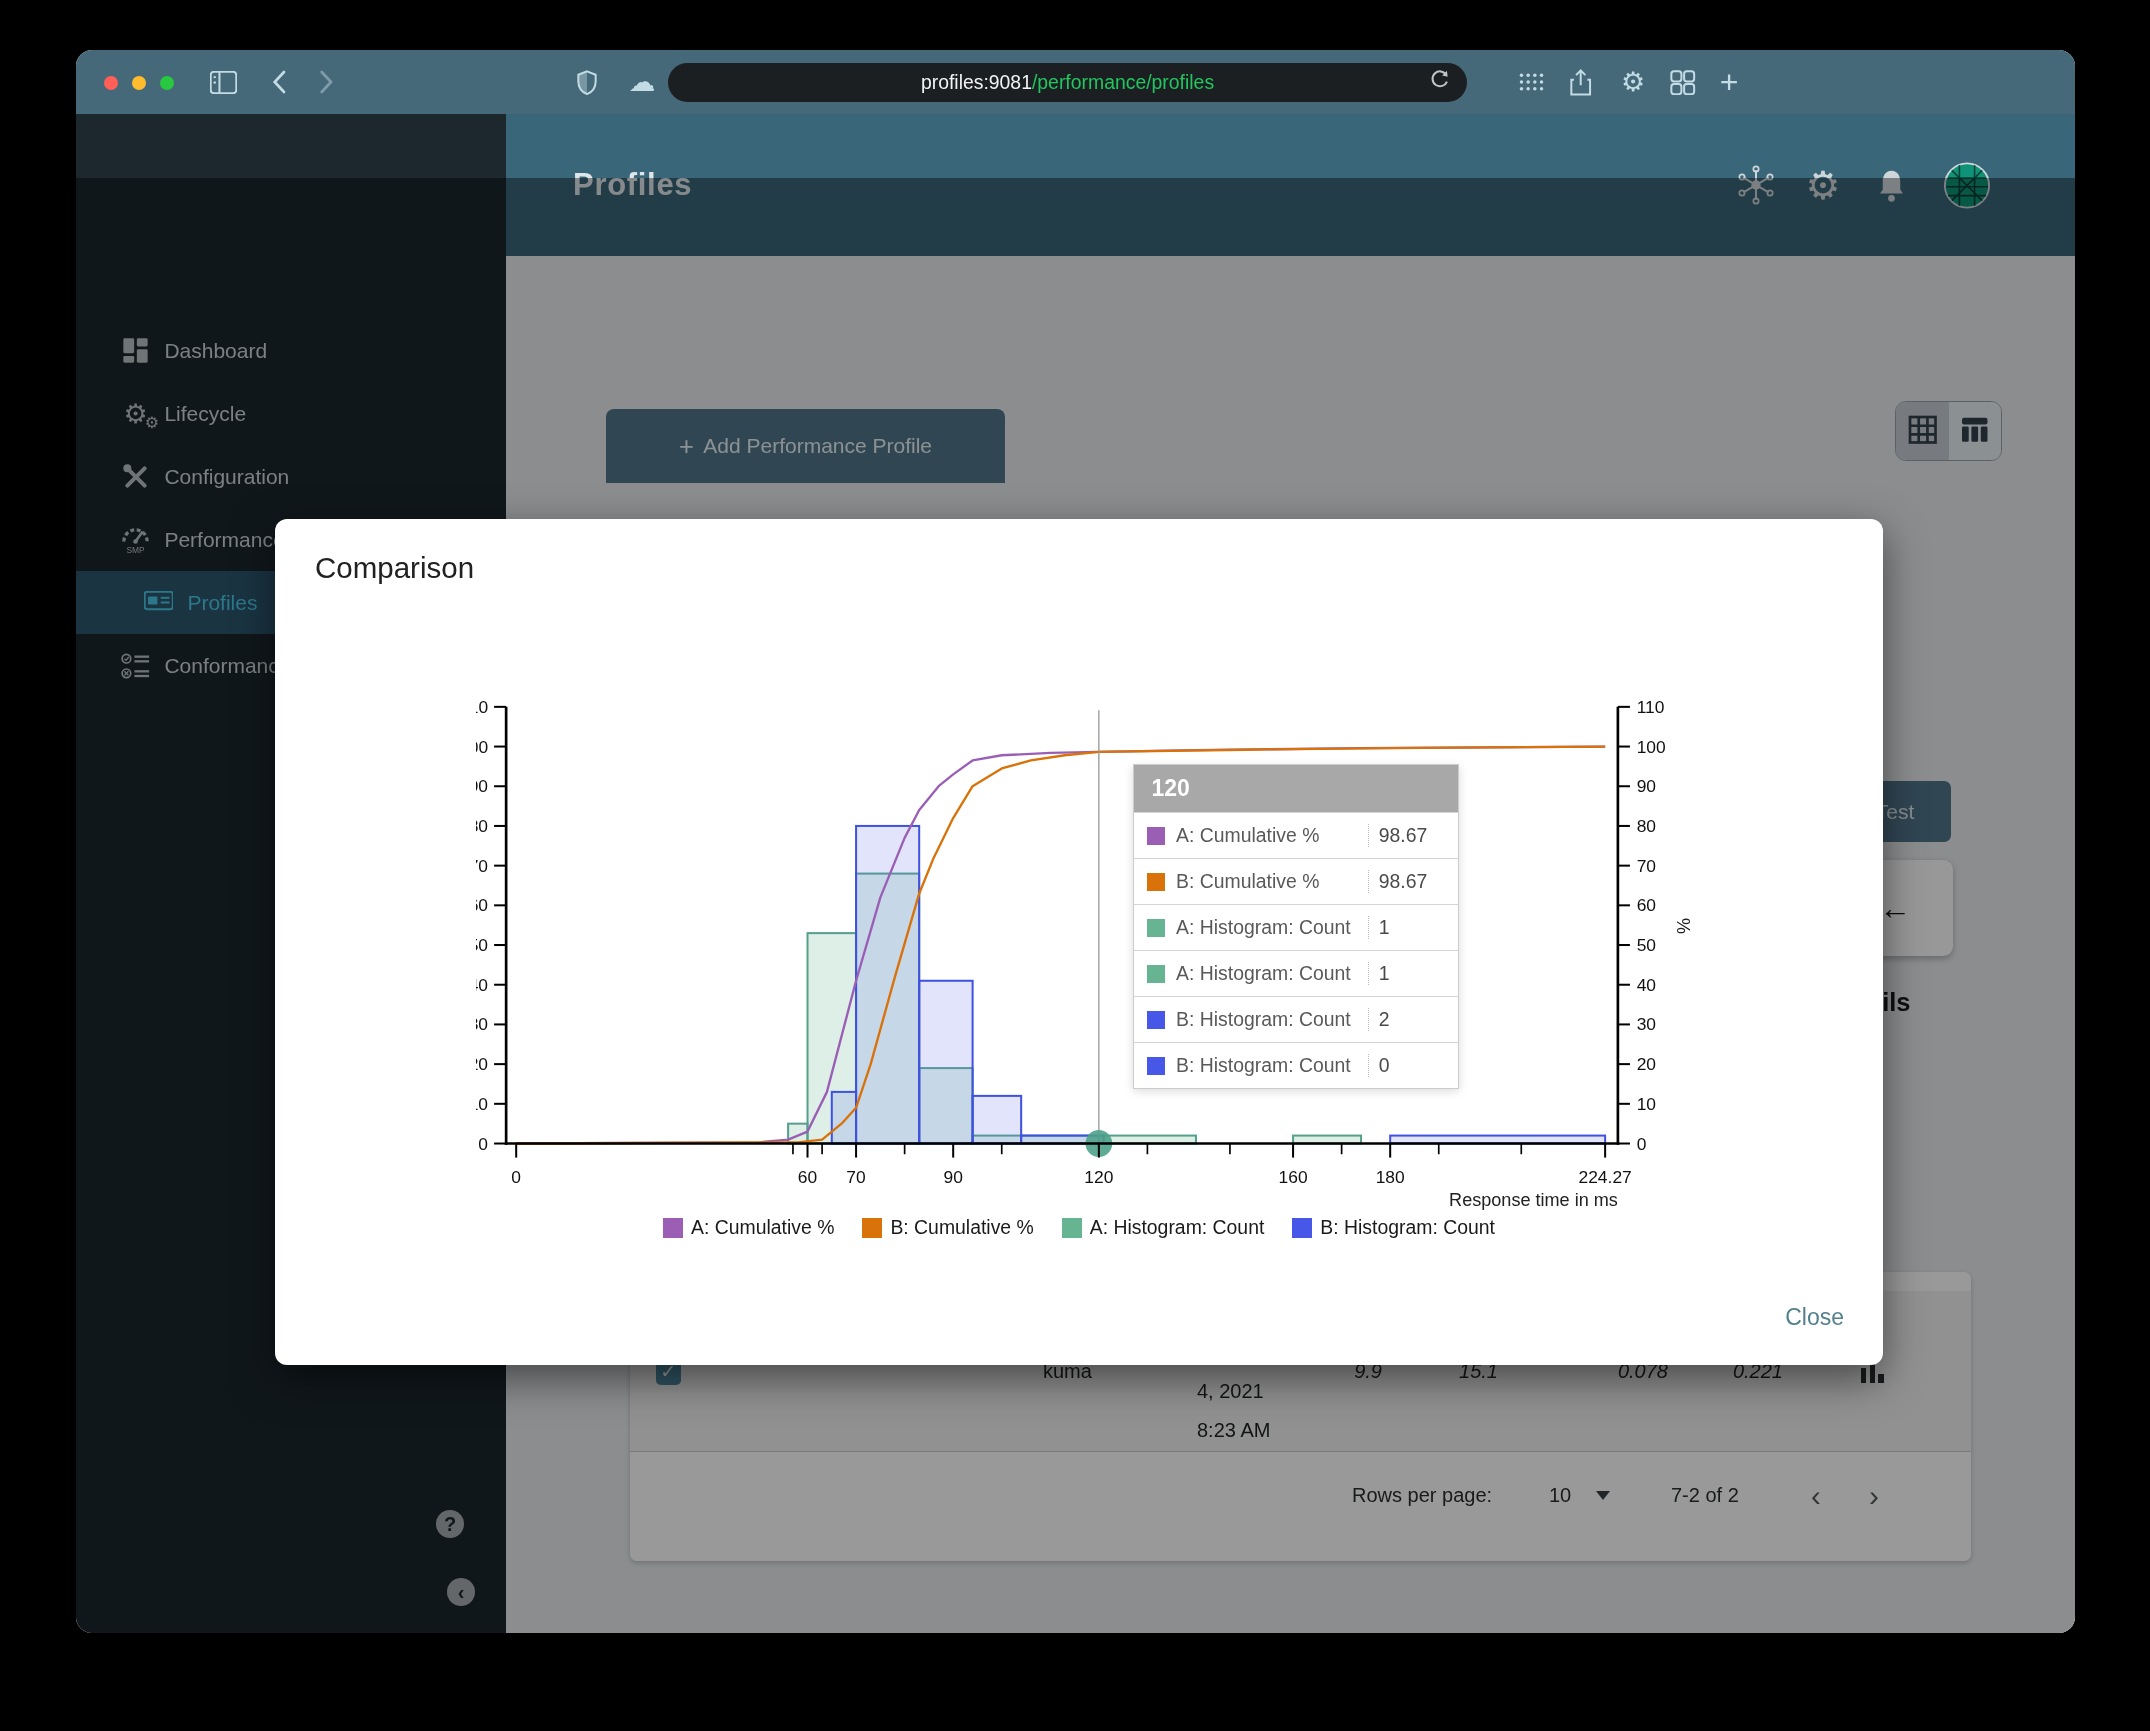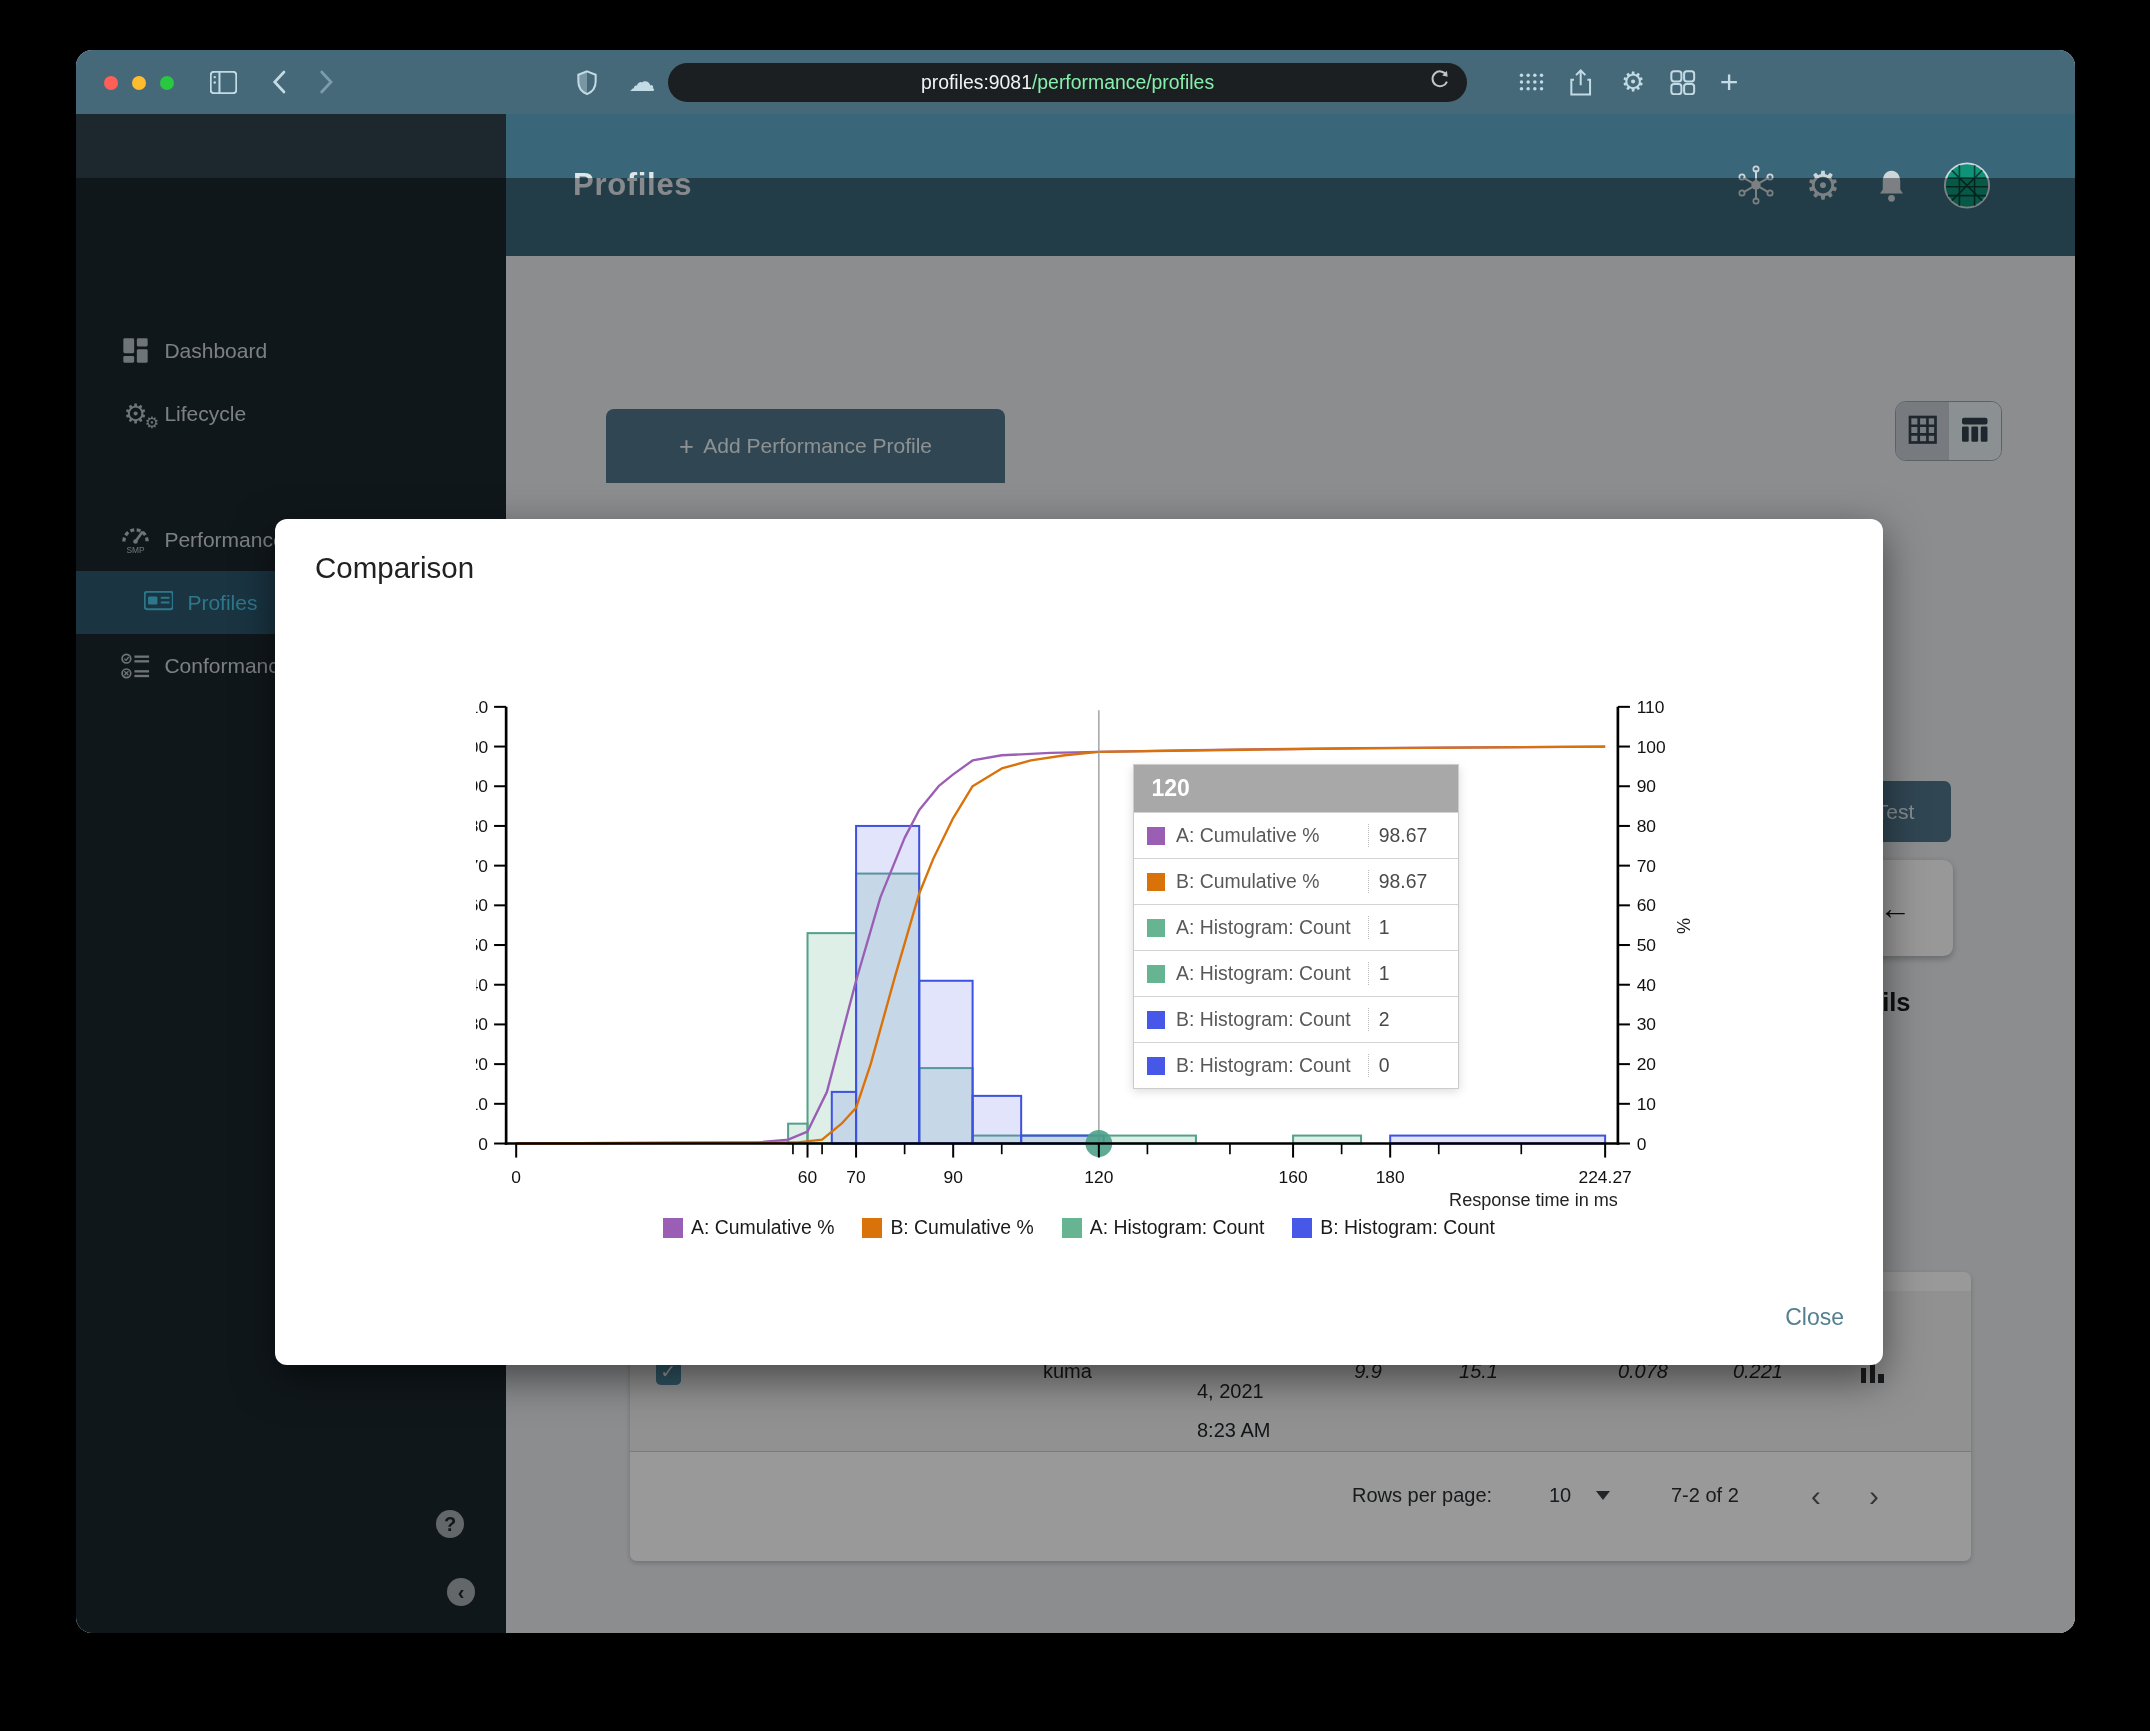--- a/index.html
+++ b/index.html
@@ -10,21 +10,21 @@
   #window { position:absolute; left:76px; top:50px; width:1999px; height:1583px;
             border-radius:16px; overflow:hidden; background:#e8ecee; }
 
   
   #toolbar { position:absolute; left:0; top:0; right:0; height:64px; background:#46697a; z-index:30; }
   .tl { position:absolute; top:25.5px; width:14px; height:14px; border-radius:50%; }
   .tbtn { position:absolute; top:13.4px; height:38px; display:flex; align-items:center; justify-content:center; color:#c3dbe4; }
   #url-pill { position:absolute; left:592px; top:12.7px; width:799px; height:39px; border-radius:19.4px;
               background:#1c1f22; display:flex; align-items:center; justify-content:center;
               font-size:19.4px; color:#f0f2f3; }
-  #url-pill .path { color:#86efac; }
+  #url-pill .path { color:#22c55e; }
   .tool-glyph { font-size:27px; line-height:1; }
 
   
   #app { position:absolute; left:0; top:64px; right:0; bottom:0; background:#e8ecee; }
   #app-header { position:absolute; left:430px; top:0; right:0; height:142px; background:#396679; }
   #page-title { position:absolute; left:67px; top:0; height:142px; display:flex; align-items:center;
                 font-size:31px; font-weight:bold; color:#dfe6e9; letter-spacing:0.7px; }
   .hicon { position:absolute; top:47px; width:48px; height:48px; display:flex; align-items:center;
            justify-content:center; color:#cfd6d9; }
 
@@ -258,20 +258,32 @@
       </div>
 
       <div class="nav-item" style="top:268px">
         <span class="nicon" style="font-size:27px;position:relative">
           <span>⚙</span>
             <span style="font-size:16px;position:absolute;right:-8px;bottom:-2.7px">⚙</span>
         </span>
         <span>Lifecycle</span>
       </div>
 
+      <div class="nav-item" style="top:331px">
+        <span class="nicon">
+          <svg width="28" height="28" viewBox="0 0 42 42">
+              <g stroke="#b9c1c6" stroke-width="6" stroke-linecap="round">
+                <line x1="8" y1="8" x2="34" y2="34"></line>
+                <line x1="34" y1="8" x2="8" y2="34"></line>
+              </g>
+              <circle cx="8" cy="8" r="6" fill="#b9c1c6"></circle>
+            </svg>
+        </span>
+        <span>Configuration</span>
+      </div>
 
       <div class="nav-item" style="top:394px">
         <span class="nicon">
           <svg width="32" height="31" viewBox="0 0 48 46" style="font-size:31px">
             <path d="M6 26 A18 18 0 0 1 42 26" fill="none" stroke="#b9c1c6" stroke-width="5" stroke-dasharray="6 4"></path>
             <line x1="24" y1="26" x2="34" y2="12" stroke="#b9c1c6" stroke-width="4" stroke-linecap="round"></line>
             <circle cx="24" cy="26" r="3.5" fill="#b9c1c6"></circle>
             <text x="24" y="44" text-anchor="middle" font-size="13" fill="#b9c1c6" font-family="Liberation Sans,sans-serif">SMP</text>
           </svg>
         </span>

